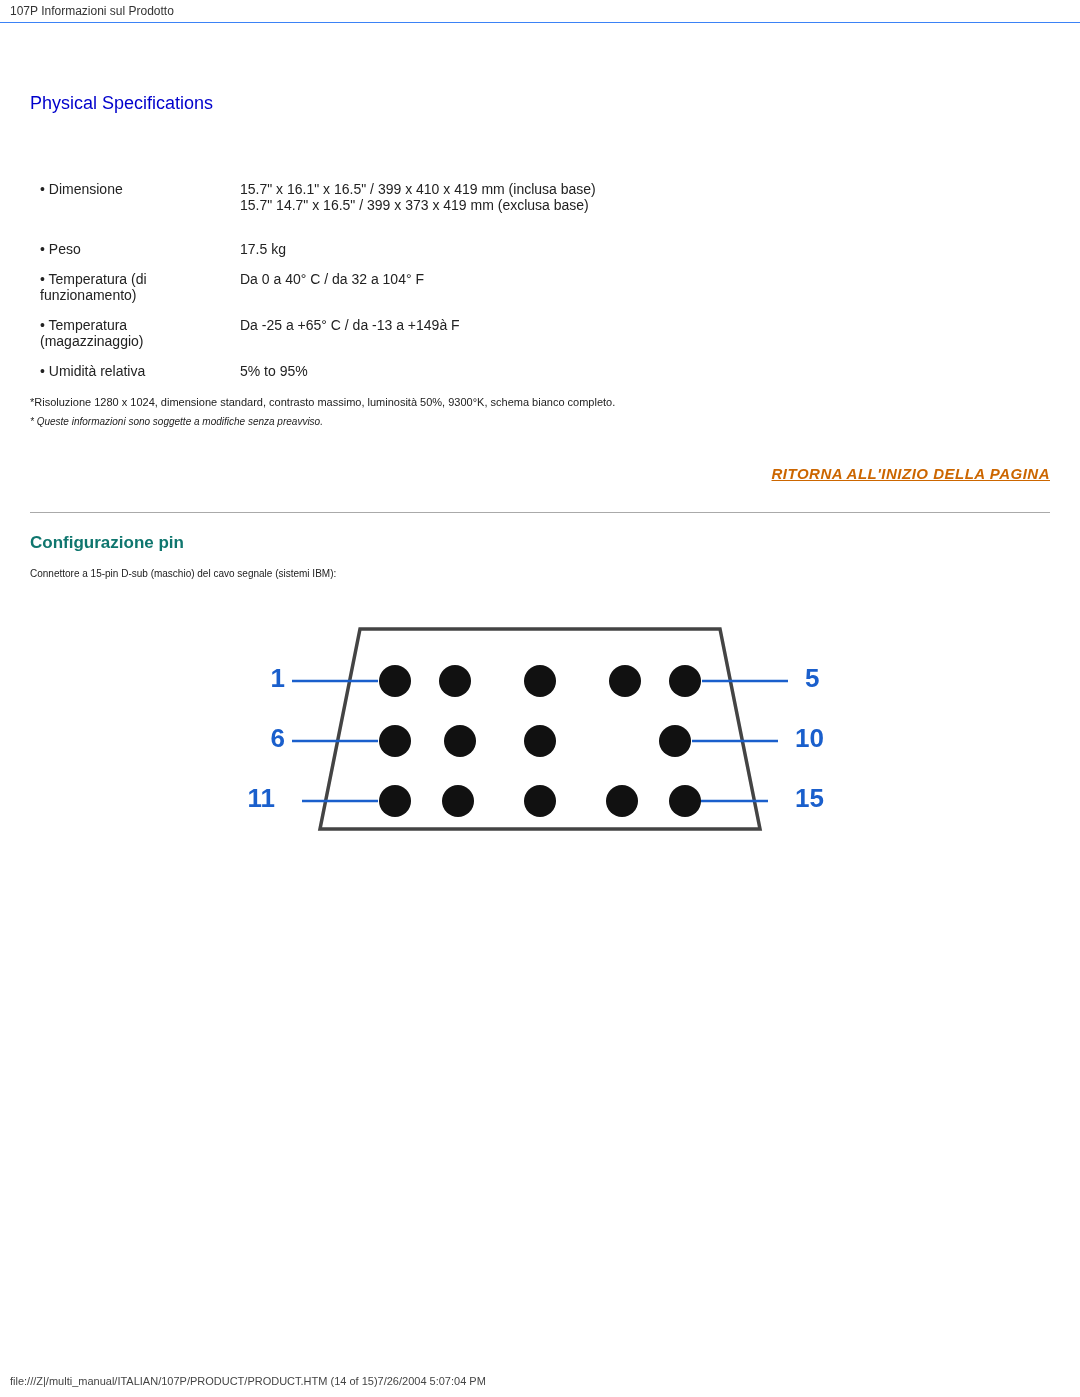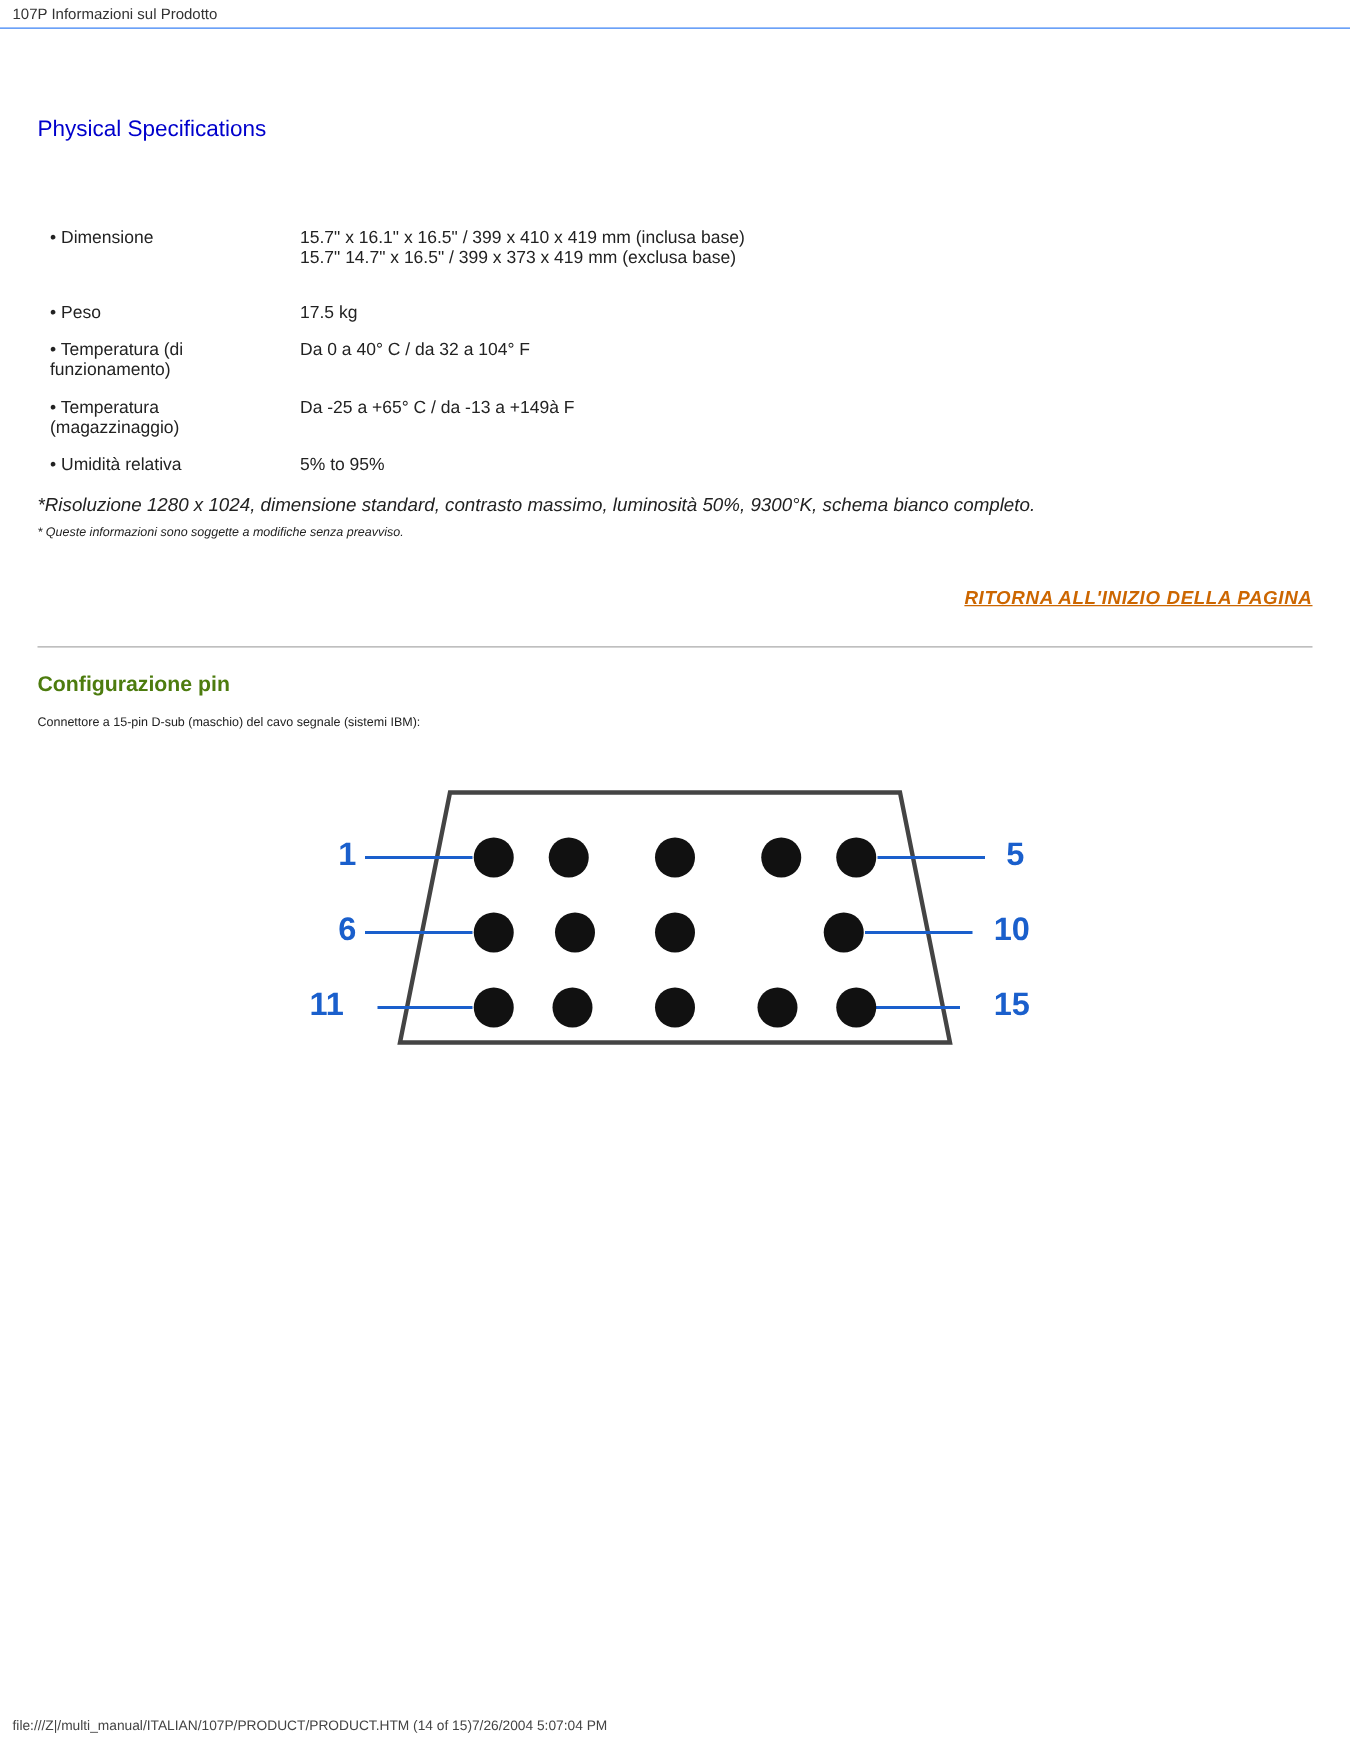--- a/index.html
+++ b/index.html
@@ -35,22 +35,21 @@
     .specs-table td {
       padding: 7px 10px;
       vertical-align: top;
       font-size: 14px;
     }
     .specs-table td:first-child {
       width: 200px;
       font-weight: normal;
     }
     .footnote-italic {
-      font-style: italic;
-      font-size: 15px;
+      font-size: 11px;
       margin: 10px 0 8px 0;
       color: #222;
     }
     .footnote-bold {
       font-weight: normal;
       font-style: italic;
       font-size: 10px;
       margin-bottom: 30px;
     }
     .return-link {
@@ -64,21 +63,21 @@
       font-weight: bold;
       font-size: 15px;
       letter-spacing: 0.5px;
     }
     hr.divider {
       border: none;
       border-top: 1px solid #aaa;
       margin: 10px 0 20px 0;
     }
     .section2-title {
-      color: #4d7c0f;
+      color: #0f766e;
       font-size: 17px;
       font-weight: bold;
       margin-bottom: 15px;
     }
     .connector-desc {
       font-size: 10px;
       margin-bottom: 20px;
     }
     
     .connector-svg-container {

